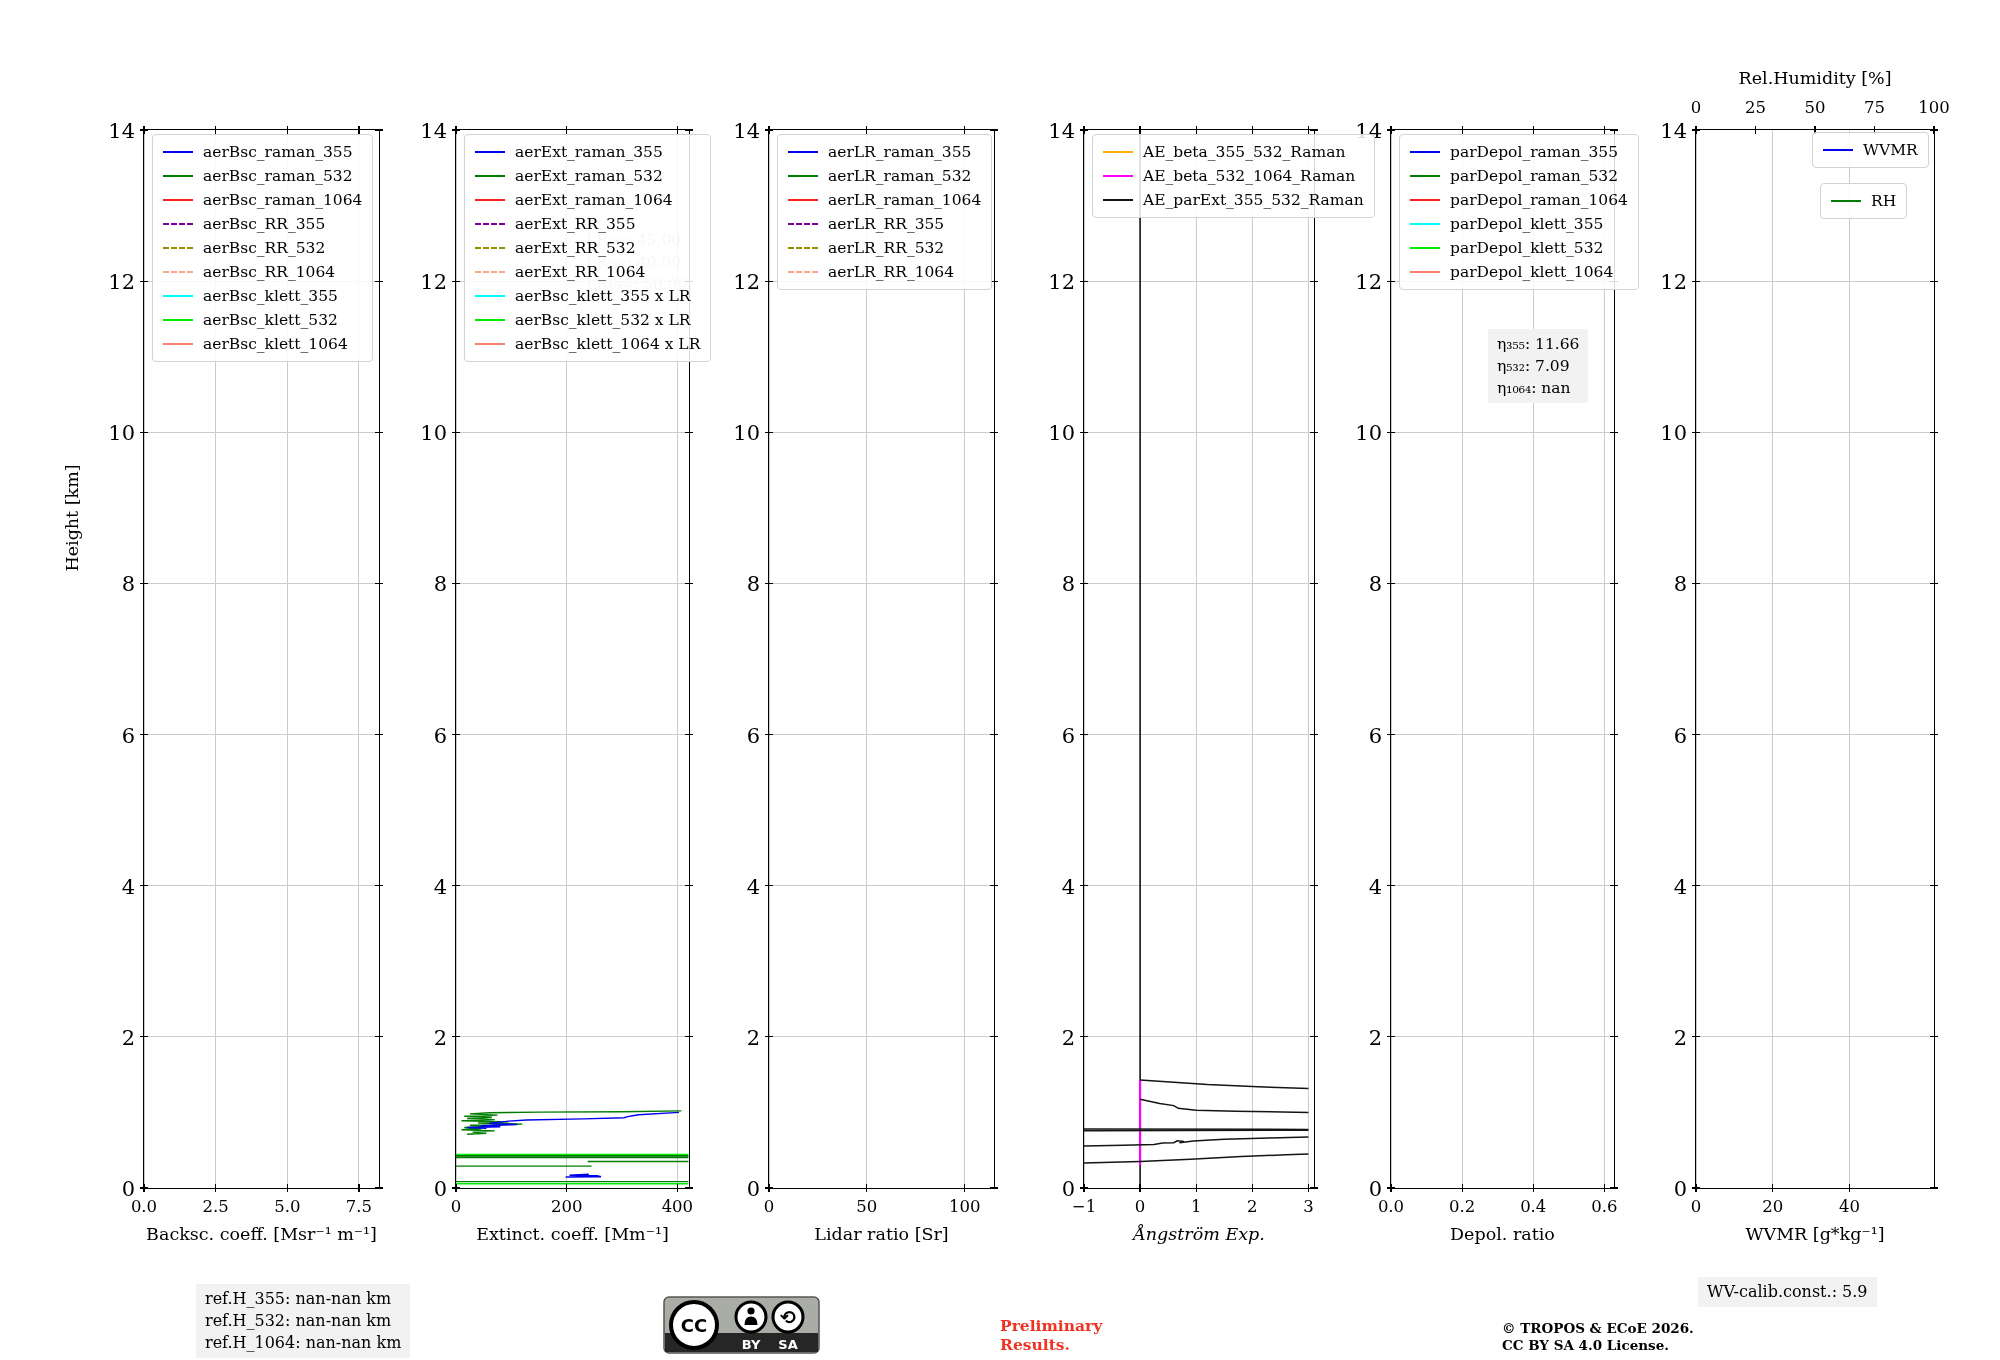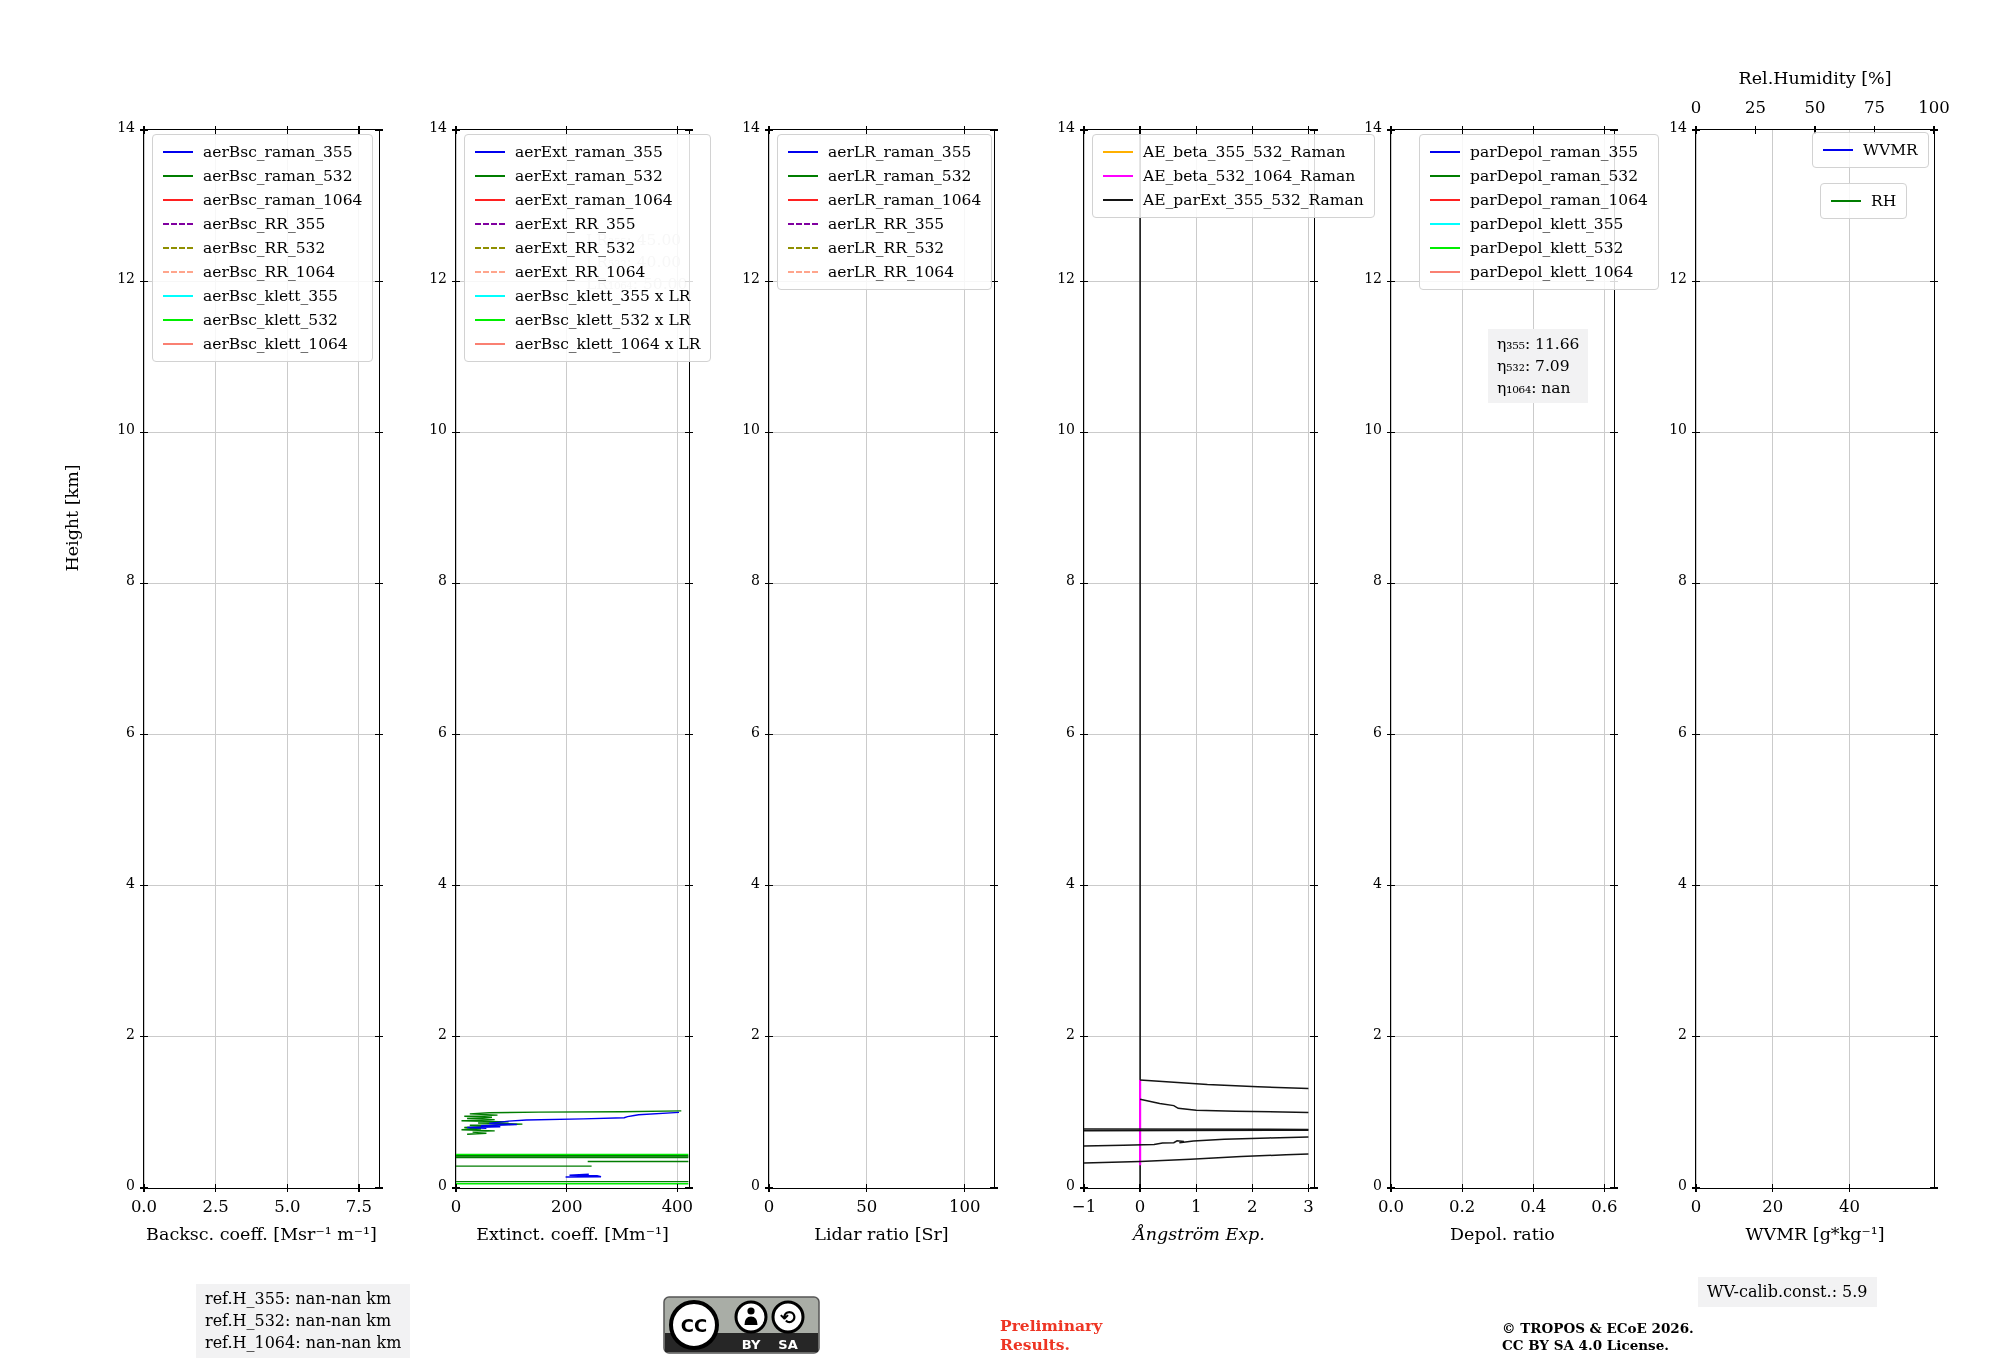--- a/index.html
+++ b/index.html
@@ -8,21 +8,21 @@
   #fig-title{position:absolute;left:0;top:16px;width:2000px;text-align:center;font-size:20px;}
   #ylabel{position:absolute;left:72px;top:518px;transform:translate(-50%,-50%) rotate(-90deg);
           font-size:17.5px;white-space:nowrap;}
   .axes{position:absolute;border:1.2px solid #000;box-sizing:border-box;background:#fff;}
   .grid-v{position:absolute;top:0;bottom:0;width:1px;background:#cbcbcb;z-index:0;}
   .grid-h{position:absolute;left:0;right:0;height:1px;background:#cbcbcb;z-index:0;}
   .tick{position:absolute;background:#000;z-index:3;}
   .tick.x{width:1.2px;height:8px;}
   .tick.y{height:1.2px;width:8px;}
   .xticklab{position:absolute;width:70px;text-align:center;font-size:16.5px;z-index:3;}
-  .yticklab{position:absolute;width:44px;text-align:right;font-size:14px;z-index:3;}
+  .yticklab{position:absolute;width:44px;text-align:right;font-size:21px;z-index:3;}
   .axtitle{position:absolute;font-size:17.5px;white-space:nowrap;z-index:3;}
   .legend{position:absolute;background:rgba(255,255,255,0.85);border:1px solid #d2d2d2;
           border-radius:4px;padding:5px 10px;z-index:5;}
   .legend .item{display:flex;align-items:center;height:24px;white-space:nowrap;}
   .legend .sample{display:inline-block;width:30px;height:0;border-top-width:2px;
           border-top-style:solid;margin-right:10px;flex:0 0 30px;}
   .legend .lab{font-size:15.5px;}
   .annot{position:absolute;background:#f2f2f3;padding:4px 9px;font-size:15.5px;line-height:22px;
          z-index:4;white-space:nowrap;}
   .annot.gray-text{background:transparent;color:#c6c6c6;z-index:1;padding:0;}
@@ -417,21 +417,21 @@
         <div class="tick y" style="top: 301.686px; left: -4px;"></div>
         <div class="tick y" style="top: 301.686px; left: 219px;"></div>
         <div class="yticklab" style="left: -53px; top: 291.286px;">10</div>
         <div class="tick y" style="top: 150.543px; left: -4px;"></div>
         <div class="tick y" style="top: 150.543px; left: 219px;"></div>
         <div class="yticklab" style="left: -53px; top: 140.143px;">12</div>
         <div class="tick y" style="top: -0.6px; left: -4px;"></div>
         <div class="tick y" style="top: -0.6px; left: 219px;"></div>
         <div class="yticklab" style="left: -53px; top: -11px;">14</div>
         <div class="axtitle" style="top: 1094px; left: 111.5px; transform: translateX(-50%);">Depol. ratio</div>
-        <div class="legend" style="left: 8px; top: 4px; margin-left: 20px;">
+        <div class="legend" style="left: 8px; top: 4px;">
           <div class="item">
             <div class="sample" style="border-top-color: rgb(0, 0, 238);"></div>
             <div class="lab">parDepol_raman_355</div>
           </div>
           <div class="item">
             <div class="sample" style="border-top-color: rgb(0, 125, 0);"></div>
             <div class="lab">parDepol_raman_532</div>
           </div>
           <div class="item">
             <div class="sample" style="border-top-color: rgb(255, 32, 32);"></div>

